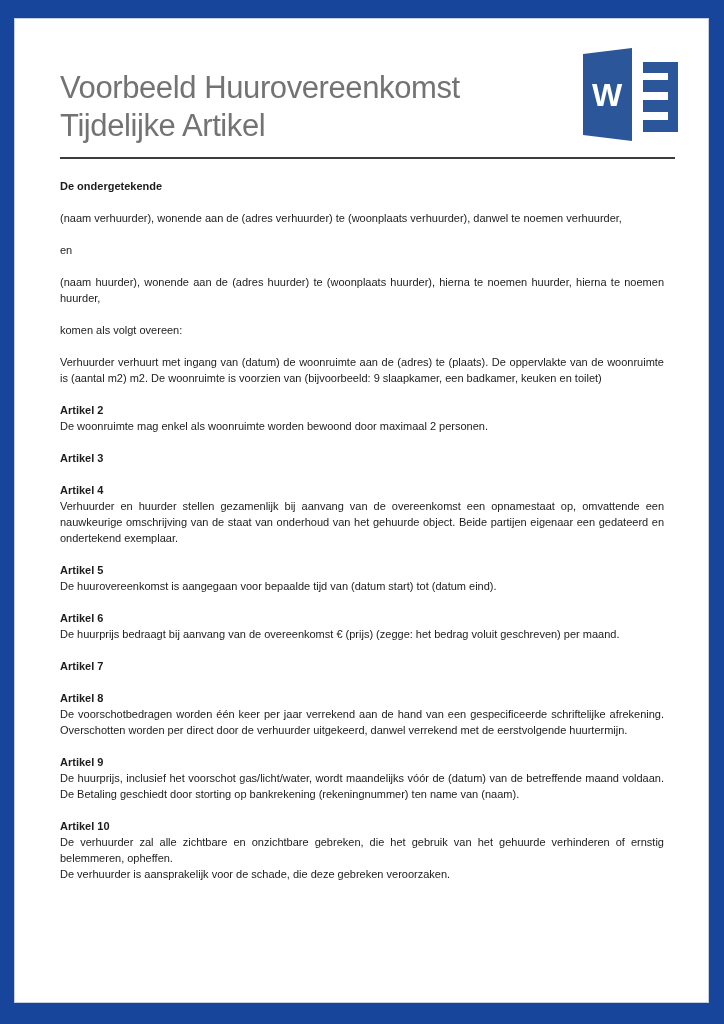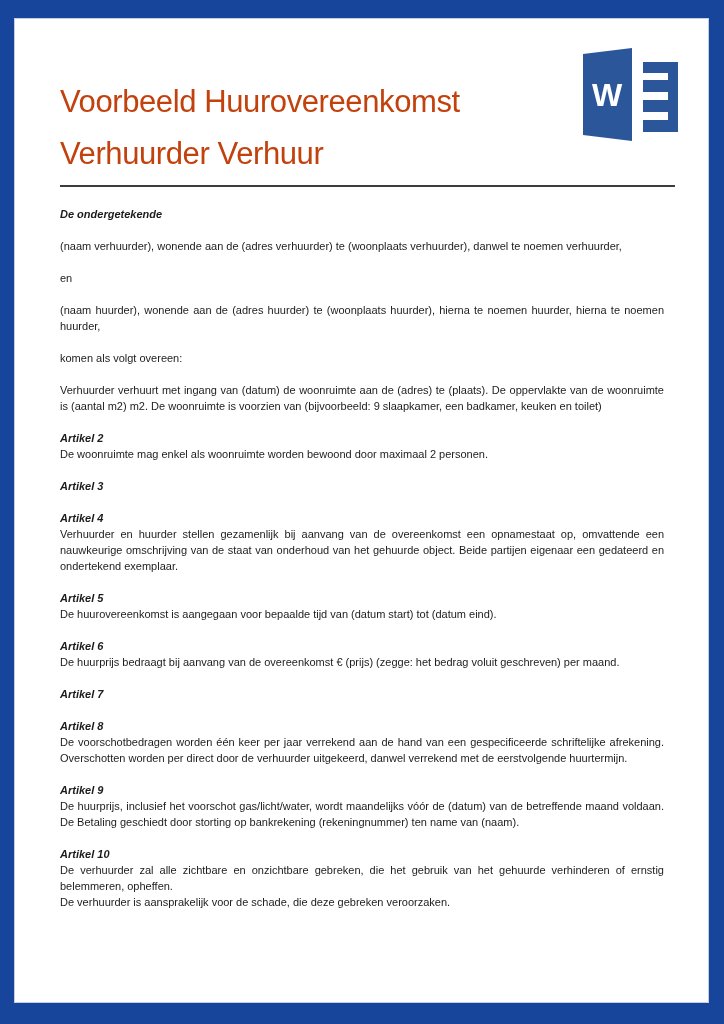--- a/index.html
+++ b/index.html
@@ -34,23 +34,22 @@
   
   .title-wrap {
     padding-top: 50px;
     width: 470px;
   }
   .title-line {
     font-size: 31px;
     line-height: 38px;
     font-weight: 400;
     letter-spacing: -0.4px;
-    color: #c2410c;
+    color: #737373;
     white-space: nowrap;
-    margin-top: 14px;
   }
   .title-rule {
     margin-top: 12px;
     margin-right: -11px;
     height: 2px;
     background: #3c3c3c;
     border: none;
   }
   .logo {
     position: absolute;
@@ -61,21 +60,21 @@
   }
   
   .doc-body {
     padding-top: 19px;
     font-size: 11px;
     line-height: 16px;
     color: #1c1c1c;
   }
   .block { margin: 0 0 16px 0; }
   .para  { text-align: justify; }
-  .bold  { font-weight: 700; font-style: italic; }
+  .bold  { font-weight: 700; }
 </style>
 </head>
 <body>
 
 <div class="frame">
   <div class="page">
 
     <div class="logo">
       <svg viewBox="0 0 104 97" width="104" height="97" xmlns="http://www.w3.org/2000/svg">
 
@@ -87,21 +86,21 @@
 
         <polygon points="7,8 56,2 56,95 7,89" fill="#2b579a"></polygon>
         <text x="31" y="60" text-anchor="middle" font-family="Liberation Sans, sans-serif" font-size="32" font-weight="bold" fill="#ffffff">W</text>
       </svg>
     </div>
 
     <div class="content">
 
       <div class="title-wrap">
         <div class="title-line">Voorbeeld Huurovereenkomst</div>
-        <div class="title-line">Verhuurder Verhuur</div>
+        <div class="title-line">Tijdelijke Artikel</div>
       </div>
       <div class="title-rule"></div>
 
       <div class="doc-body">
 
         <p class="block bold">De ondergetekende</p>
         <p class="block para">(naam verhuurder), wonende aan de (adres verhuurder) te (woonplaats verhuurder), danwel te noemen verhuurder,</p>
         <p class="block">en</p>
         <p class="block para">(naam huurder), wonende aan de (adres huurder) te (woonplaats huurder), hierna te noemen huurder, hierna te noemen huurder,</p>
         <p class="block">komen als volgt overeen:</p>

